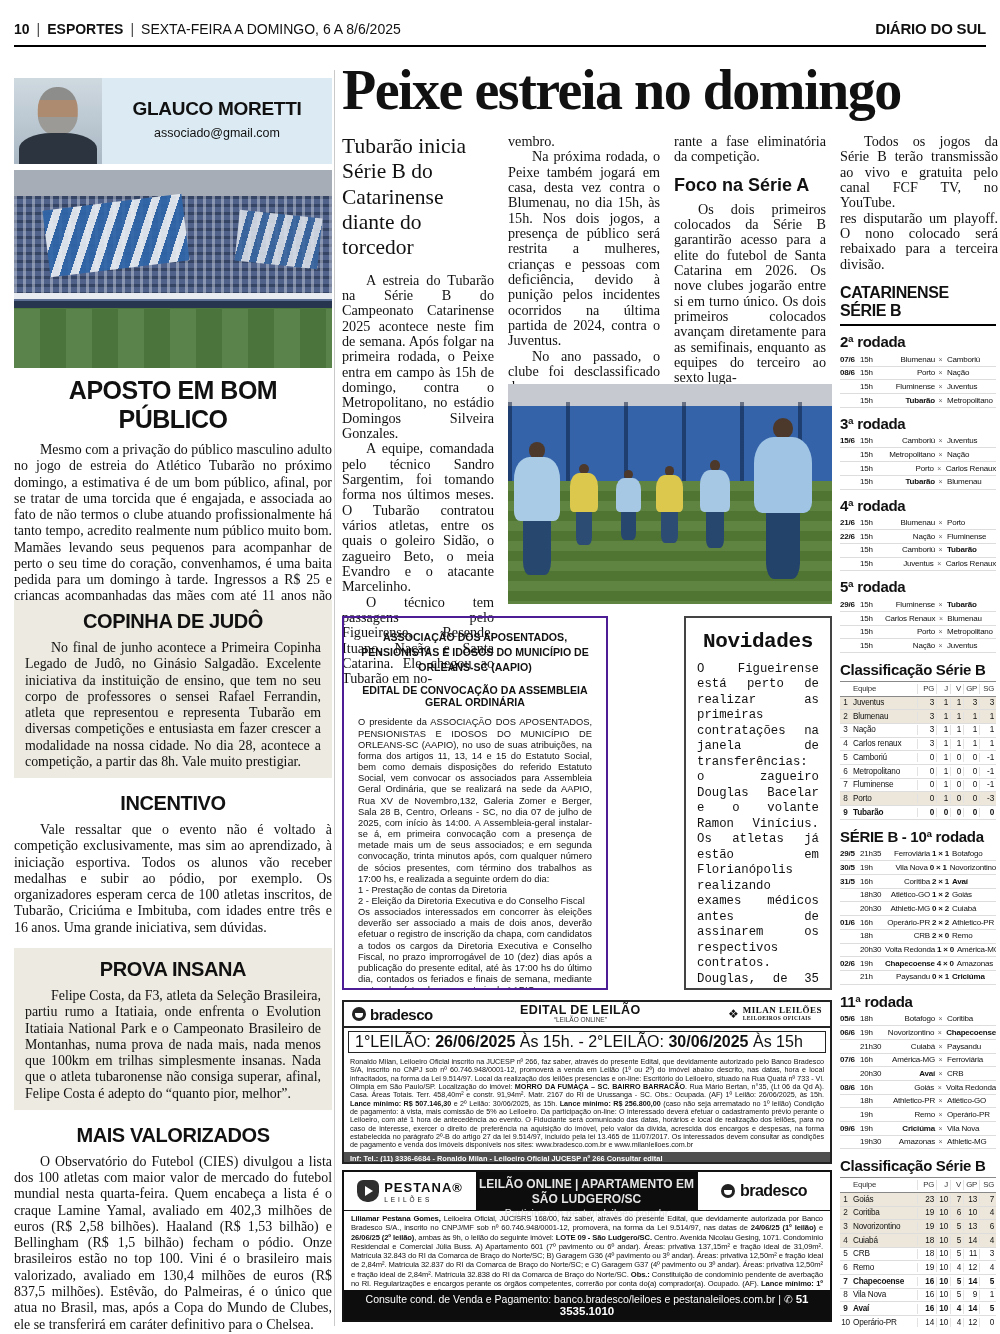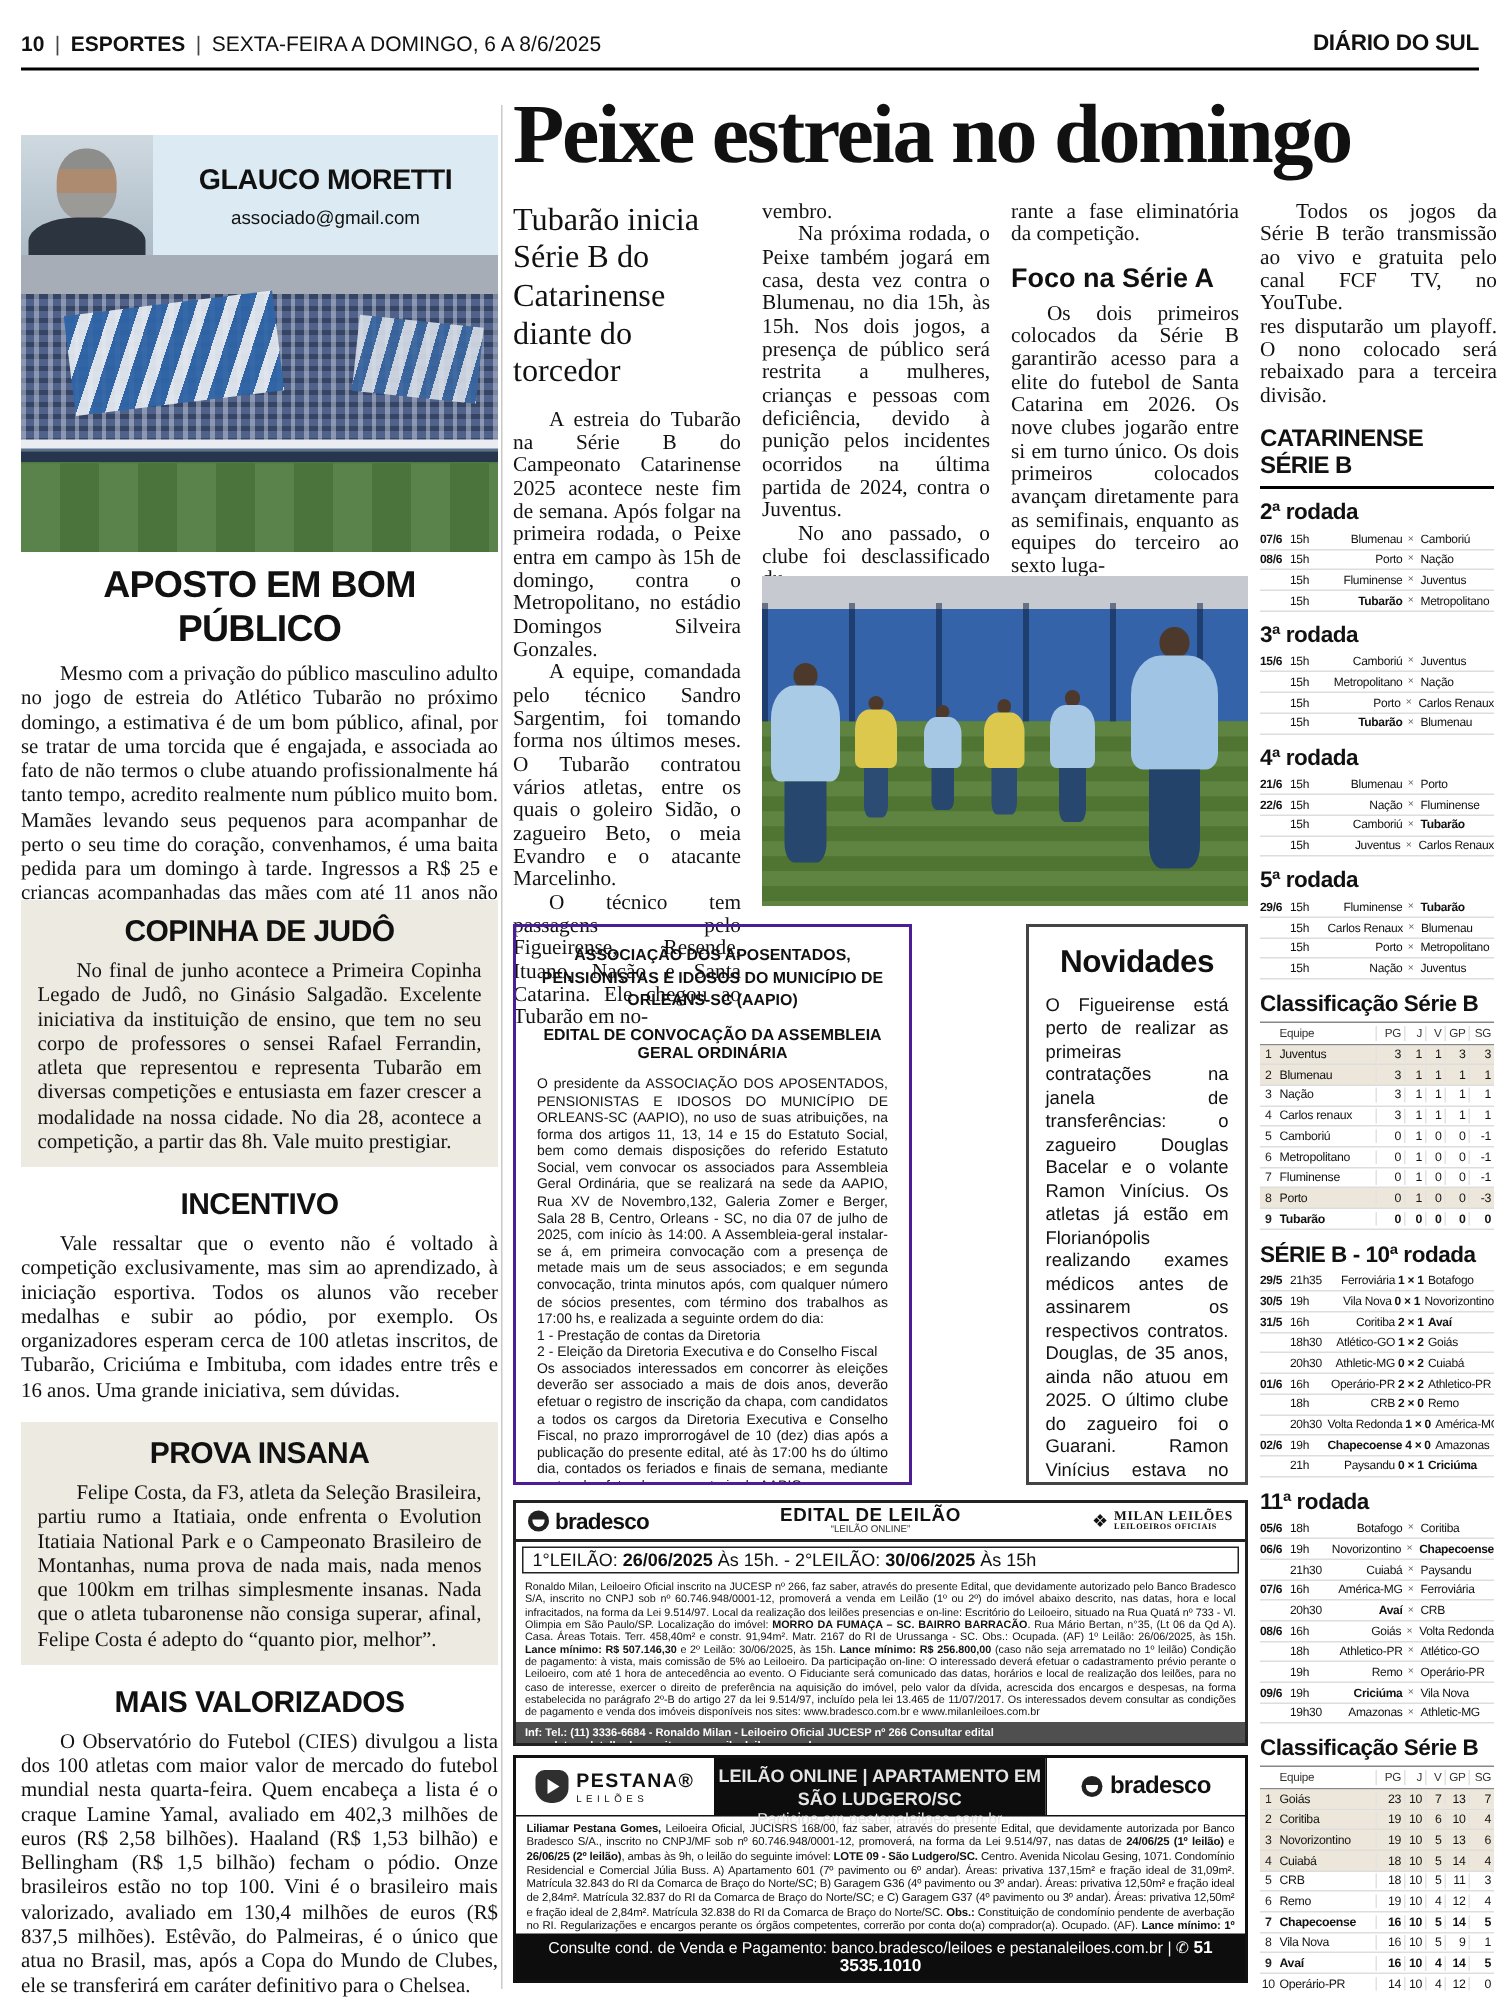--- a/index.html
+++ b/index.html
@@ -7,21 +7,21 @@
         font-family:"Liberation Sans",sans-serif;color:#111;overflow:hidden;}
   
   .masthead{position:absolute;left:14px;right:14px;top:20px;display:flex;justify-content:space-between;
             align-items:flex-end;border-bottom:2px solid #000;padding-bottom:8px;font-size:14px;}
   .masthead .lft{display:flex;gap:7px;align-items:baseline;}
   .masthead b{font-weight:700;}
   .masthead .sep{color:#444;}
   .masthead .paper{font-weight:700;font-size:15px;letter-spacing:-0.2px;}
   .vrule{position:absolute;left:334px;top:70px;width:1px;height:1256px;background:#c9c9c9;}
   
-  .colcard{position:absolute;left:14px;top:78px;width:318px;height:86px;background:#dcebf3;display:flex;margin-top:12px;}
+  .colcard{position:absolute;left:14px;top:78px;width:318px;height:86px;background:#dcebf3;display:flex;}
   .portrait{width:88px;height:86px;position:relative;overflow:hidden;background:linear-gradient(#cfd9e0,#a9b8c4);flex:none;}
   .portrait .head{position:absolute;left:50%;top:10%;width:46%;height:56%;transform:translateX(-50%);
                   background:linear-gradient(#8d8d8b 0 28%,#ad8b70 28% 62%,#9b9a96 62%);border-radius:46% 46% 42% 42%;}
   .portrait .sh{position:absolute;bottom:-8%;left:6%;width:88%;height:44%;background:#2c343f;border-radius:42% 42% 0 0;}
   .colinfo{flex:1;text-align:center;padding-top:20px;}
   .colinfo .nm{font-size:19px;font-weight:700;letter-spacing:-0.3px;}
   .colinfo .em-l{font-size:12.5px;margin-top:6px;}
   
   .ph-stadium{position:absolute;left:14px;top:170px;width:318px;height:198px;overflow:hidden;
     background:linear-gradient(180deg,#a7adb6 0 13%,#66779a 13% 60%,#5d6f92 60% 66%,#4e7a3e 66% 100%);}
@@ -69,37 +69,37 @@
   .aapio{position:absolute;left:342px;top:616px;width:266px;height:374px;border:2px solid #4c1d95;
          padding:12px 14px;box-sizing:border-box;overflow:hidden;}
   .aapio h3{margin:0;font-size:10.6px;text-align:center;line-height:1.4;}
   .aapio h4{margin:10px 0 0;font-size:10.6px;text-align:center;}
   .aapio .nbody{margin:9px 0 0;font-size:9.3px;line-height:1.2;text-align:justify;white-space:pre-line;}
   .aapio .ndate{margin-top:10px;text-align:center;font-size:9.6px;}
   .aapio .nsig{margin-top:10px;text-align:right;font-size:10px;font-weight:700;}
   .aapio .nrole{text-align:center;font-size:9.6px;margin-top:2px;}
   
   .novidades{position:absolute;left:684px;top:616px;width:148px;height:374px;border:2px solid #444;
-             padding:10px 11px;box-sizing:border-box;overflow:hidden;}
+             padding:10px 11px;box-sizing:border-box;overflow:hidden;font-family:Liberation Mono, monospace;}
   .novidades h2{margin:2px 0 9px;text-align:center;font-size:21px;letter-spacing:-0.4px;}
   .novidades .nvbody{font-size:12.3px;line-height:1.26;text-align:justify;margin:0;}
   
   .brad{position:absolute;left:342px;top:1000px;width:490px;height:164px;border:2px solid #222;box-sizing:border-box;overflow:hidden;background:#fff;}
   .brad .bhead{display:flex;align-items:center;border-bottom:2px solid #222;padding:3px 8px;height:26px;box-sizing:border-box;}
   .blogo{display:flex;align-items:center;gap:4px;font-weight:700;font-size:15px;letter-spacing:-0.5px;}
   .bmark{width:14px;height:14px;border-radius:50%;background:#222;position:relative;flex:none;}
   .bmark::after{content:"";position:absolute;left:3px;top:6px;width:8px;height:5px;background:#fff;border-radius:0 0 4px 4px;}
   .brad .btitle{flex:1;text-align:center;line-height:1.05;}
   .brad .btitle .t1{font-weight:700;font-size:12.5px;letter-spacing:.4px;}
   .brad .btitle .t2{font-size:6.5px;color:#333;}
   .milan{display:flex;align-items:center;gap:4px;}
   .milan .crest{font-size:12px;}
   .milan .mtxt{font-family:"Liberation Serif",serif;font-weight:700;font-size:9px;line-height:1.05;letter-spacing:.5px;}
   .milan .mtxt .m2{font-size:5.5px;display:block;letter-spacing:.4px;}
-  .brad .dates{border:1.5px solid #222;margin:3px 4px;padding:1px 6px;font-size:12px;}
+  .brad .dates{border:1.5px solid #222;margin:3px 4px;padding:1px 6px;font-size:16px;}
   .brad .dates .seg.em{font-weight:700;}
   .brad .bbody{padding:2px 6px;font-size:7.2px;line-height:1.16;text-align:justify;}
   .brad .bbody .seg.em{font-weight:700;}
   .brad .bfoot{background:#4f4f4f;color:#fff;font-size:7.4px;font-weight:700;padding:2px 6px;line-height:1.25;}
   
   .pest{position:absolute;left:342px;top:1170px;width:490px;height:152px;border:2px solid #111;box-sizing:border-box;overflow:hidden;}
   .pest .phead{display:flex;height:38px;border-bottom:1.5px solid #111;}
   .pest .pbox{width:132px;display:flex;align-items:center;justify-content:center;gap:5px;flex:none;}
   .pshield{width:22px;height:22px;background:#2f2f2f;border-radius:6px 6px 10px 10px;position:relative;flex:none;}
   .pshield::after{content:"";position:absolute;left:8px;top:6px;border-left:8px solid #fff;border-top:5px solid transparent;border-bottom:5px solid transparent;}

